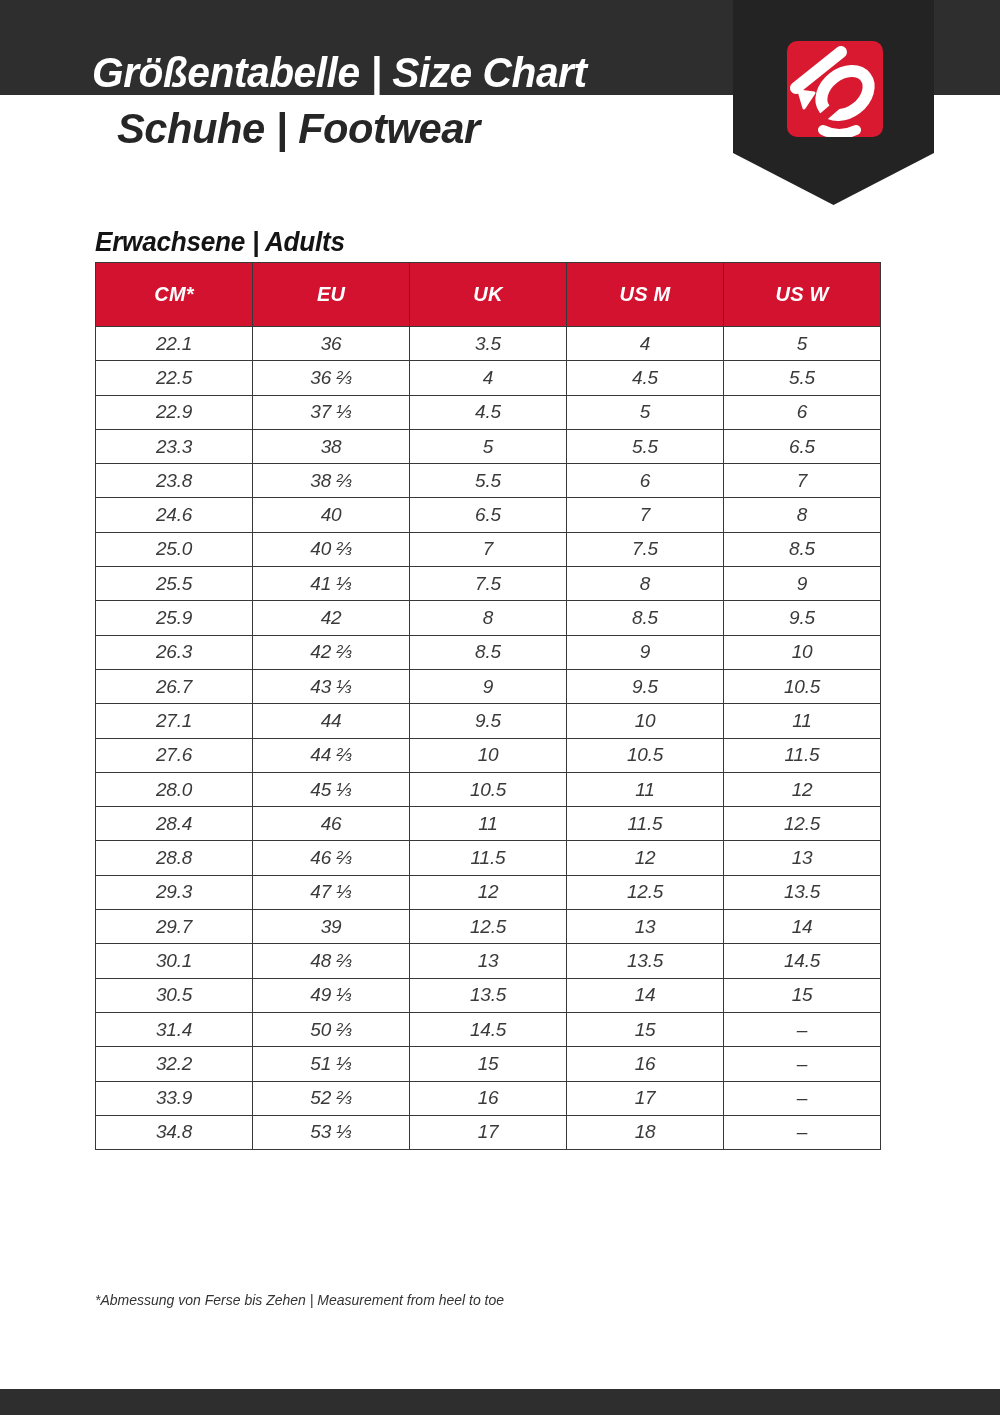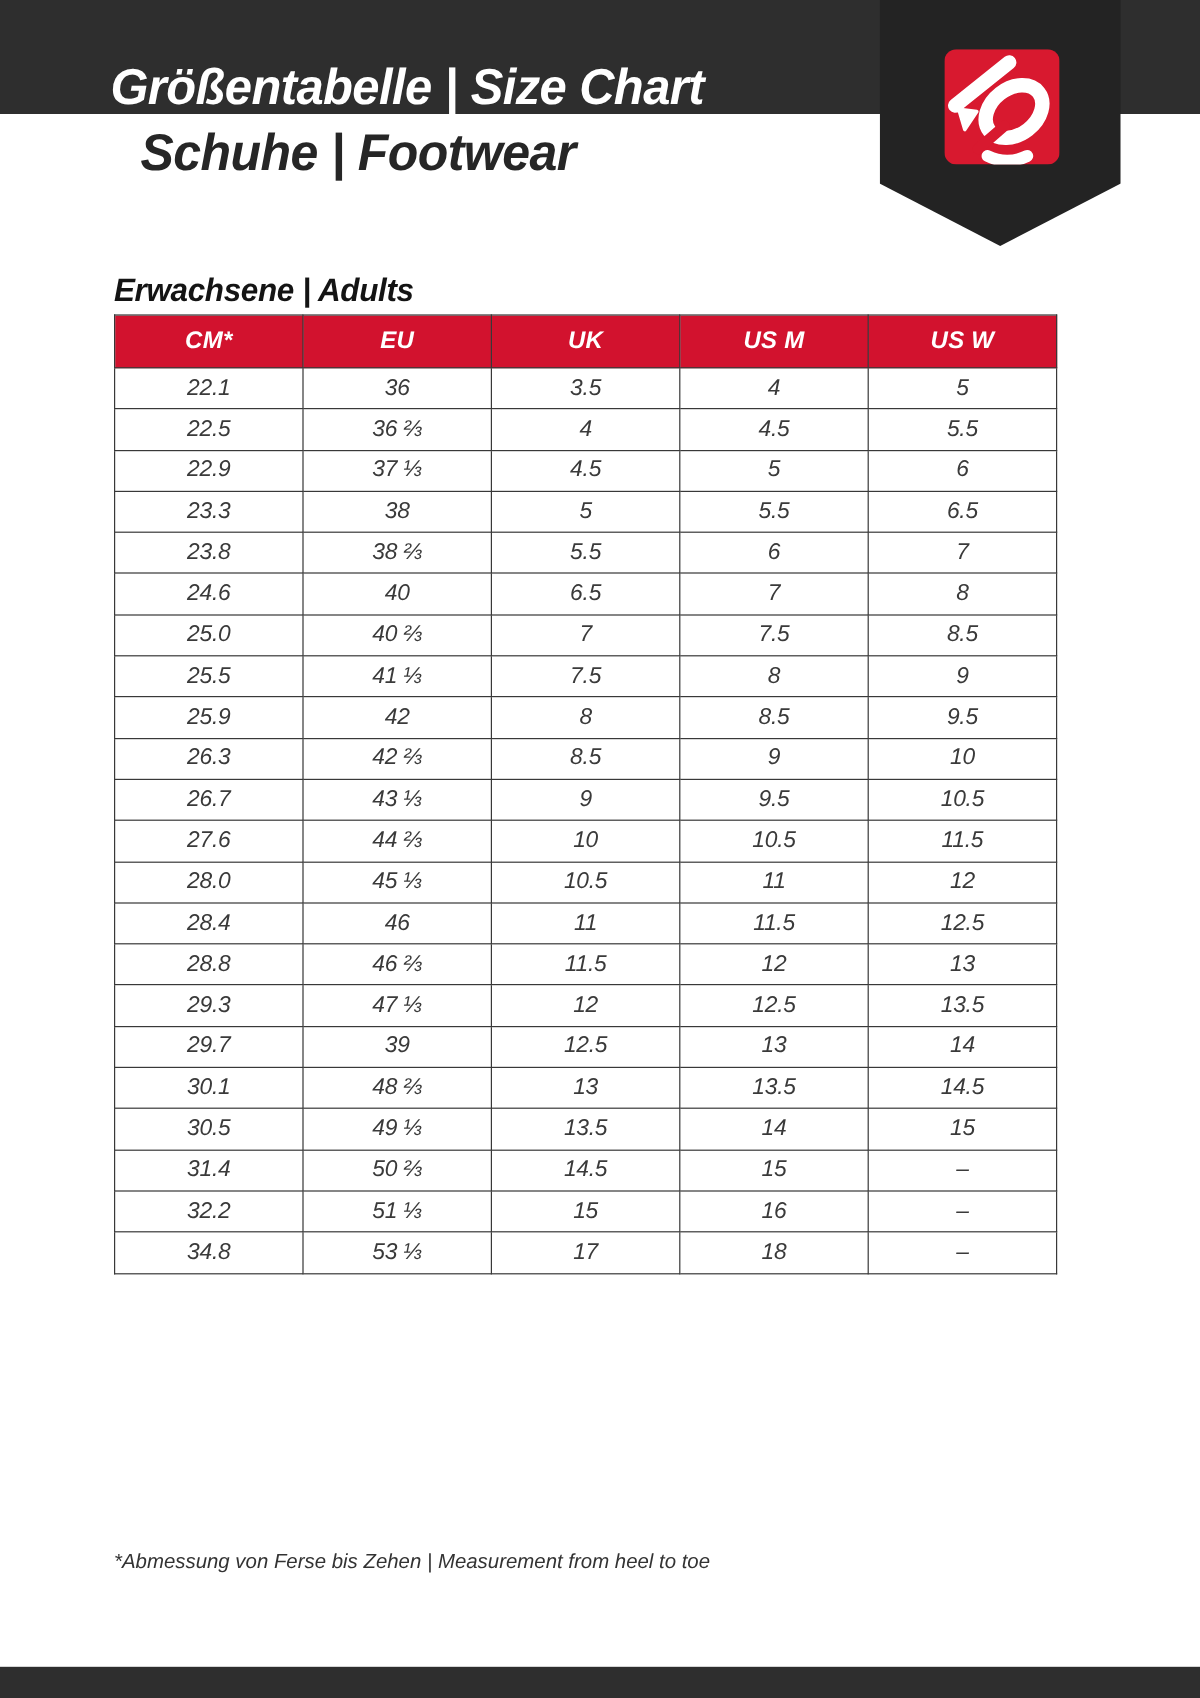--- a/index.html
+++ b/index.html
@@ -46,34 +46,34 @@
     letter-spacing:-0.3px; line-height:1; white-space:nowrap;
     transform:scaleX(0.97); transform-origin:left center;
   }
 
   
   table.size-table {
     position:absolute; left:95px; top:262px; width:786px;
     border-collapse:collapse; table-layout:fixed;
   }
   table.size-table th {
-    height:44px; background:#d2122e; color:#ffffff;
+    height:64px; background:#d2122e; color:#ffffff;
     font-size:20px; font-weight:700; text-align:center;
     border:1.5px solid #383838; letter-spacing:0.2px;
   }
   table.size-table td {
     height:34.3px; text-align:center; vertical-align:middle;
     font-size:19px; color:#3a3a3a; letter-spacing:-0.2px;
     border:1.5px solid #383838; background:#ffffff; padding:0;
   }
 
   
   .footnote {
     position:absolute; left:95px; top:1292px;
-    font-size:17px; color:#333333; line-height:1.2; white-space:nowrap;
+    font-size:14px; color:#333333; line-height:1.2; white-space:nowrap;
   }
 
   
   .bottom-bar {
     position:absolute; left:0; top:1389px; width:1000px; height:26px;
     background:#2e2e2e;
   }
 </style>
 </head>
 <body>
@@ -183,20 +183,27 @@
           <td>10</td>
         </tr>
         <tr>
           <td>26.7</td>
           <td>43 ⅓</td>
           <td>9</td>
           <td>9.5</td>
           <td>10.5</td>
         </tr>
         <tr>
+          <td>27.1</td>
+          <td>44</td>
+          <td>9.5</td>
+          <td>10</td>
+          <td>11</td>
+        </tr>
+        <tr>
           <td>27.6</td>
           <td>44 ⅔</td>
           <td>10</td>
           <td>10.5</td>
           <td>11.5</td>
         </tr>
         <tr>
           <td>28.0</td>
           <td>45 ⅓</td>
           <td>10.5</td>
@@ -253,20 +260,27 @@
           <td>–</td>
         </tr>
         <tr>
           <td>32.2</td>
           <td>51 ⅓</td>
           <td>15</td>
           <td>16</td>
           <td>–</td>
         </tr>
         <tr>
+          <td>33.9</td>
+          <td>52 ⅔</td>
+          <td>16</td>
+          <td>17</td>
+          <td>–</td>
+        </tr>
+        <tr>
           <td>34.8</td>
           <td>53 ⅓</td>
           <td>17</td>
           <td>18</td>
           <td>–</td>
         </tr>
       </tbody>
   </table>
 
   <div class="footnote">*Abmessung von Ferse bis Zehen | Measurement from heel to toe</div>

